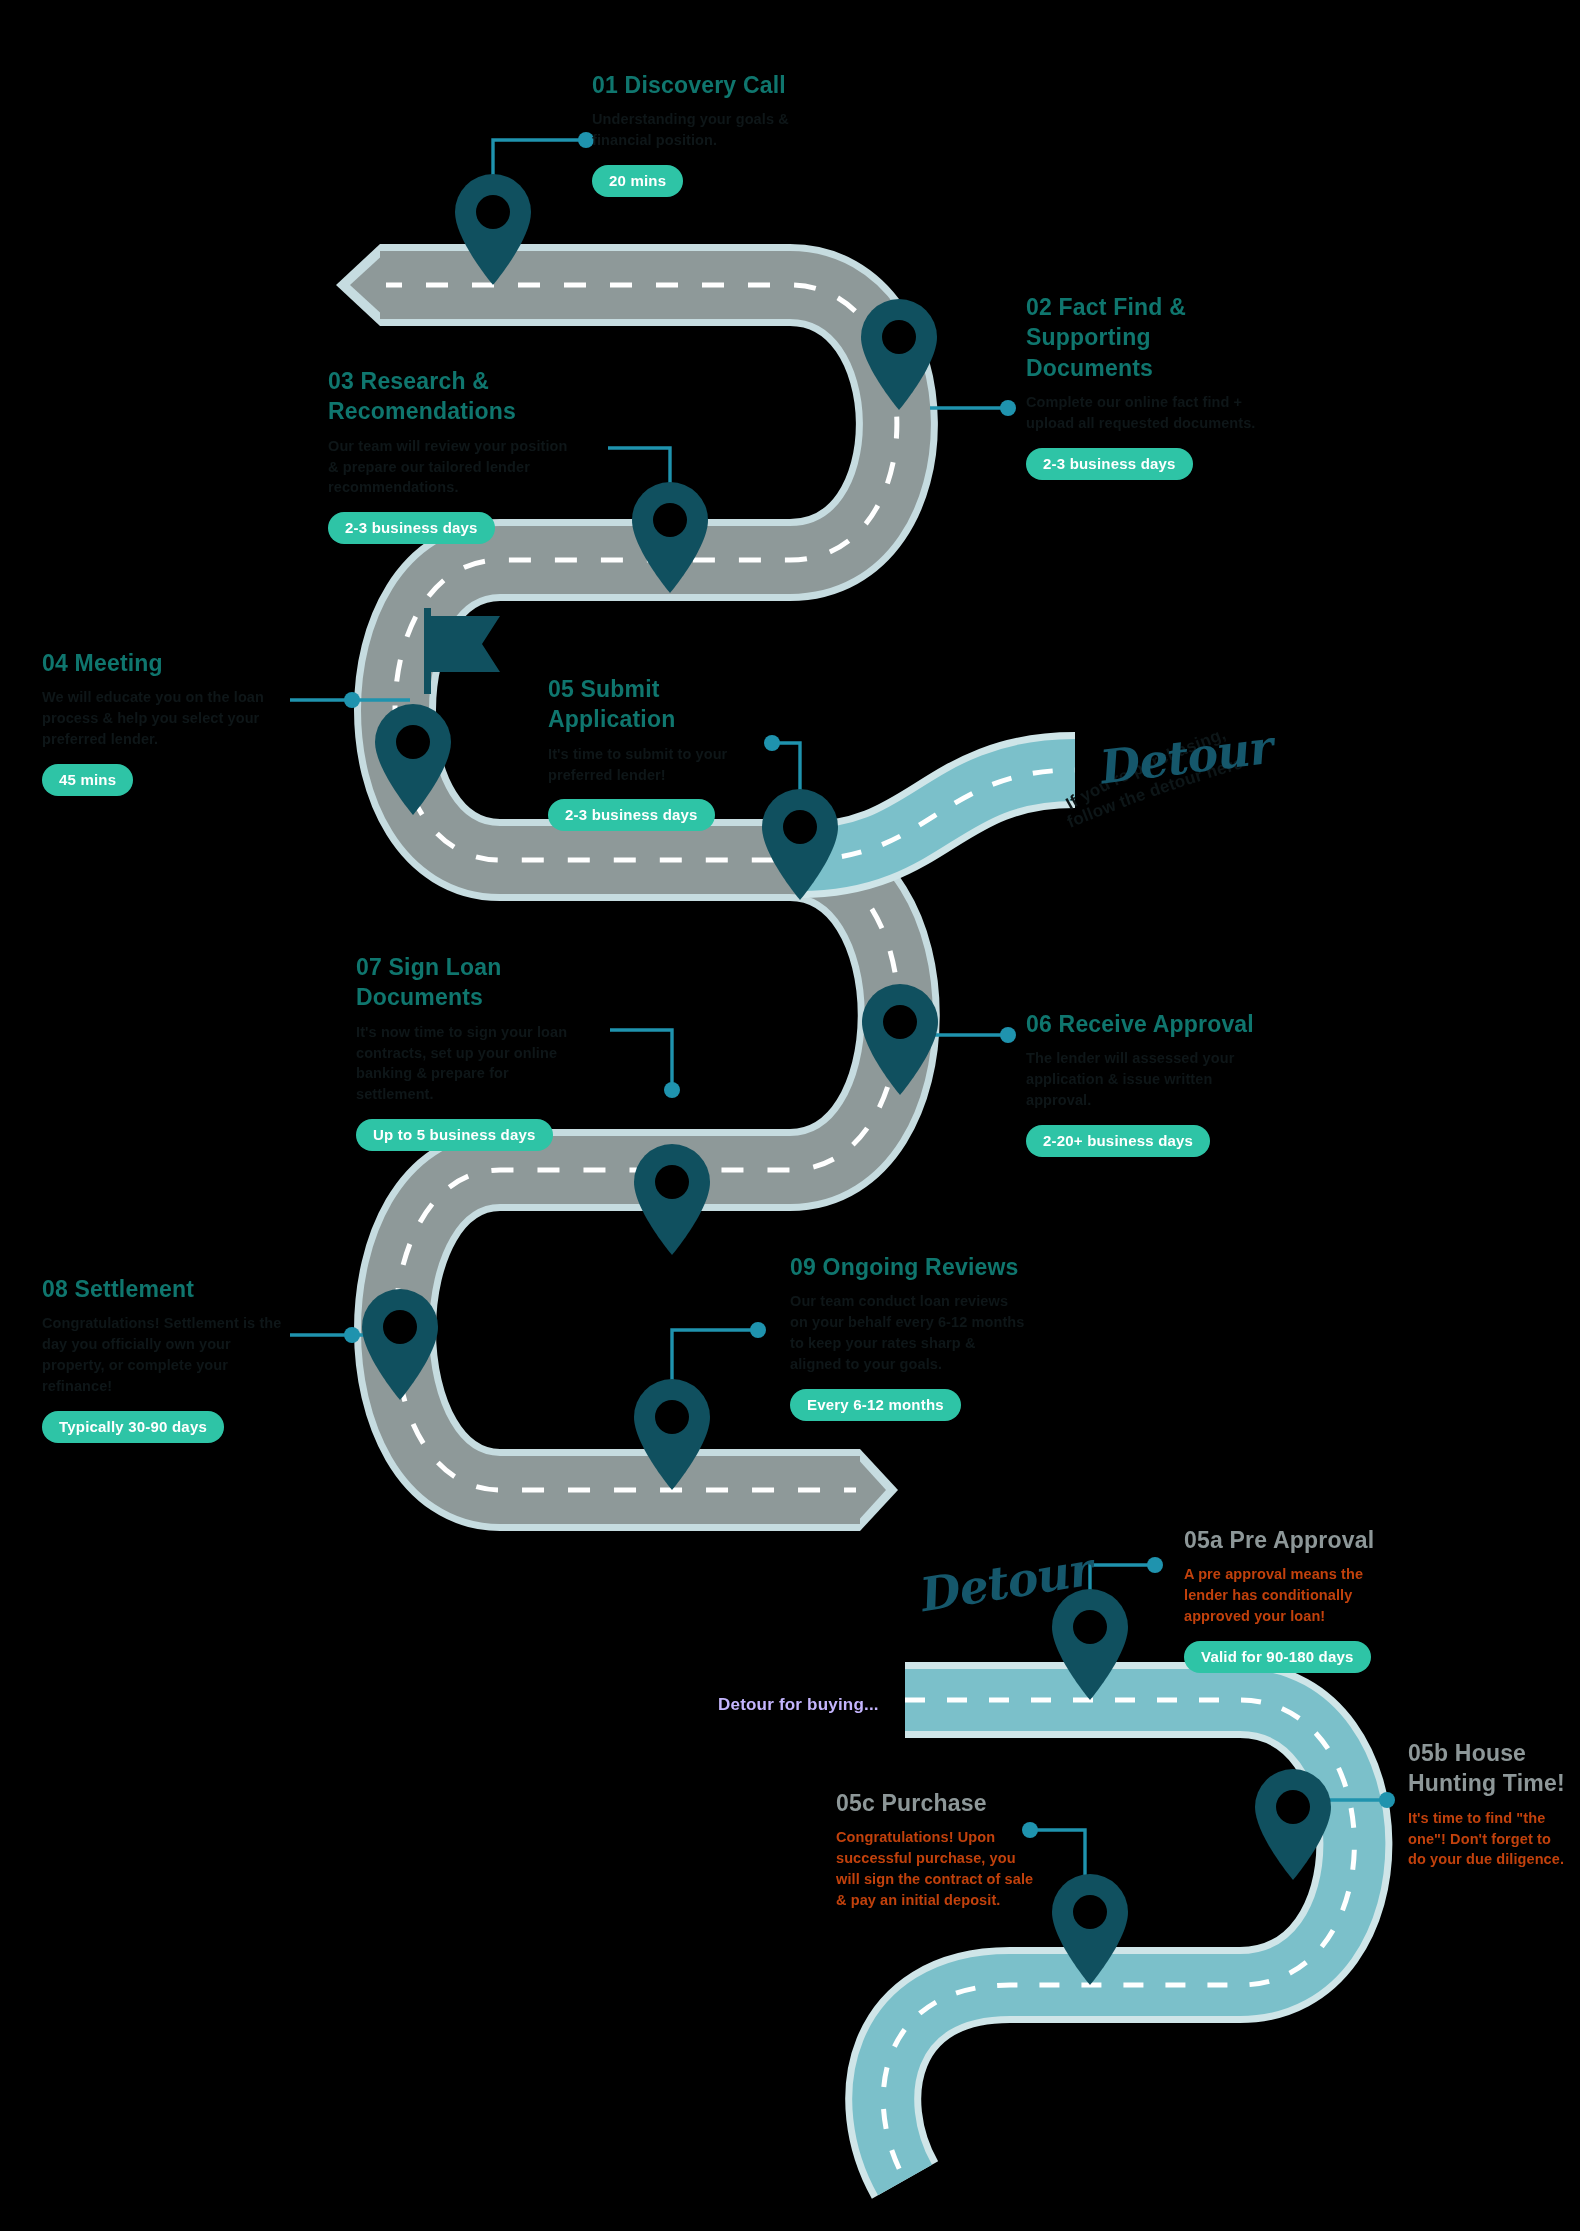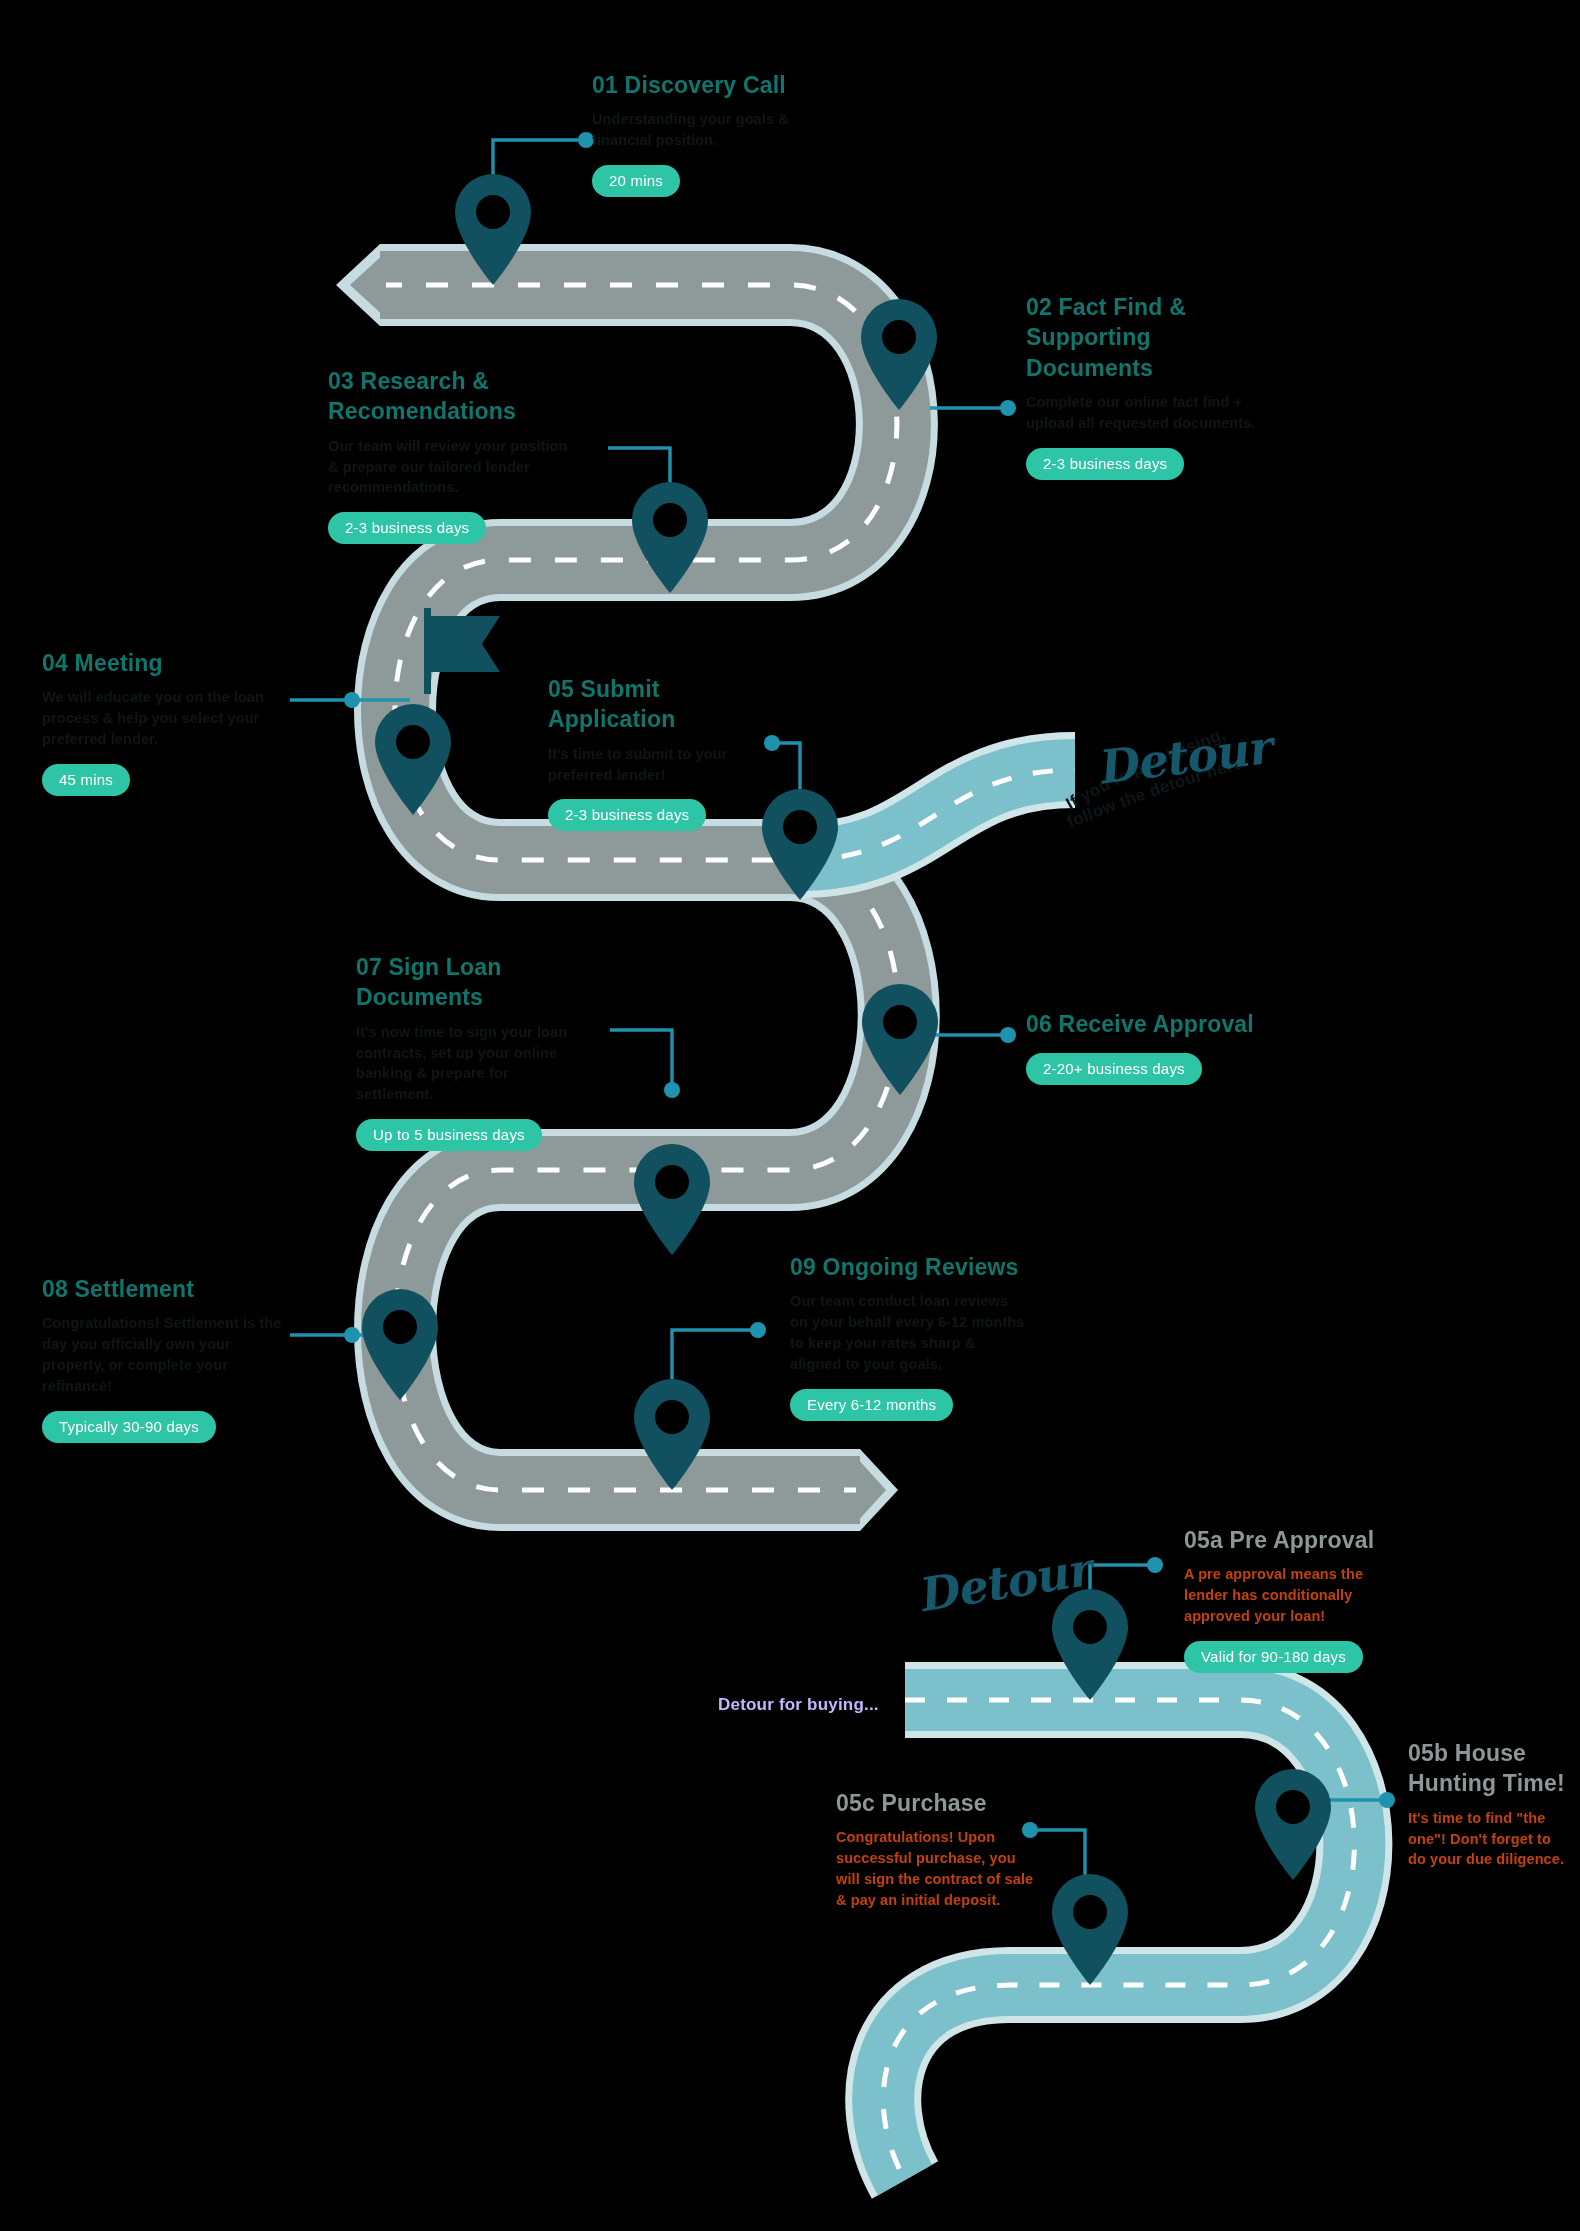--- a/index.html
+++ b/index.html
@@ -44,21 +44,21 @@
     margin-top: 9px;
   }
   .badge {
     display: inline-block;
     margin-top: 14px;
     padding: 7px 17px 8px 17px;
     border-radius: 999px;
     background: #2ec4a6;
     color: #ffffff;
     font-size: 15px;
-    font-weight: 400;
+    font-weight: 700;
     letter-spacing: 0.2px;
     white-space: nowrap;
   }
 
   
   .step.detour .step-title { color: #8d9798; }
   .step.detour .step-desc  { color: #c2410c; }
 
   
   .detour-script {
@@ -299,20 +299,21 @@
   </div>
 
   <div class="step" style="left:548px; top:662px; width:230px;margin-top:12px;">
     <div class="step-title">05 Submit Application</div>
     <div class="step-desc">It's time to submit to your preferred lender!</div>
     <div class="badge">2-3 business days</div>
   </div>
 
   <div class="step" style="left:1026px; top:978px; width:240px;margin-top:31px;">
     <div class="step-title">06 Receive Approval</div>
+    <div class="step-desc">The lender will assessed your application &amp; issue written approval.</div>
     <div class="badge">2-20+ business days</div>
   </div>
 
   <div class="step" style="left:356px; top:952px; width:230px;">
     <div class="step-title">07 Sign Loan Documents</div>
     <div class="step-desc">It's now time to sign your loan contracts, set up your online banking &amp; prepare for settlement.</div>
     <div class="badge">Up to 5 business days</div>
   </div>
 
   <div class="step" style="left:42px; top:1274px; width:240px;">

